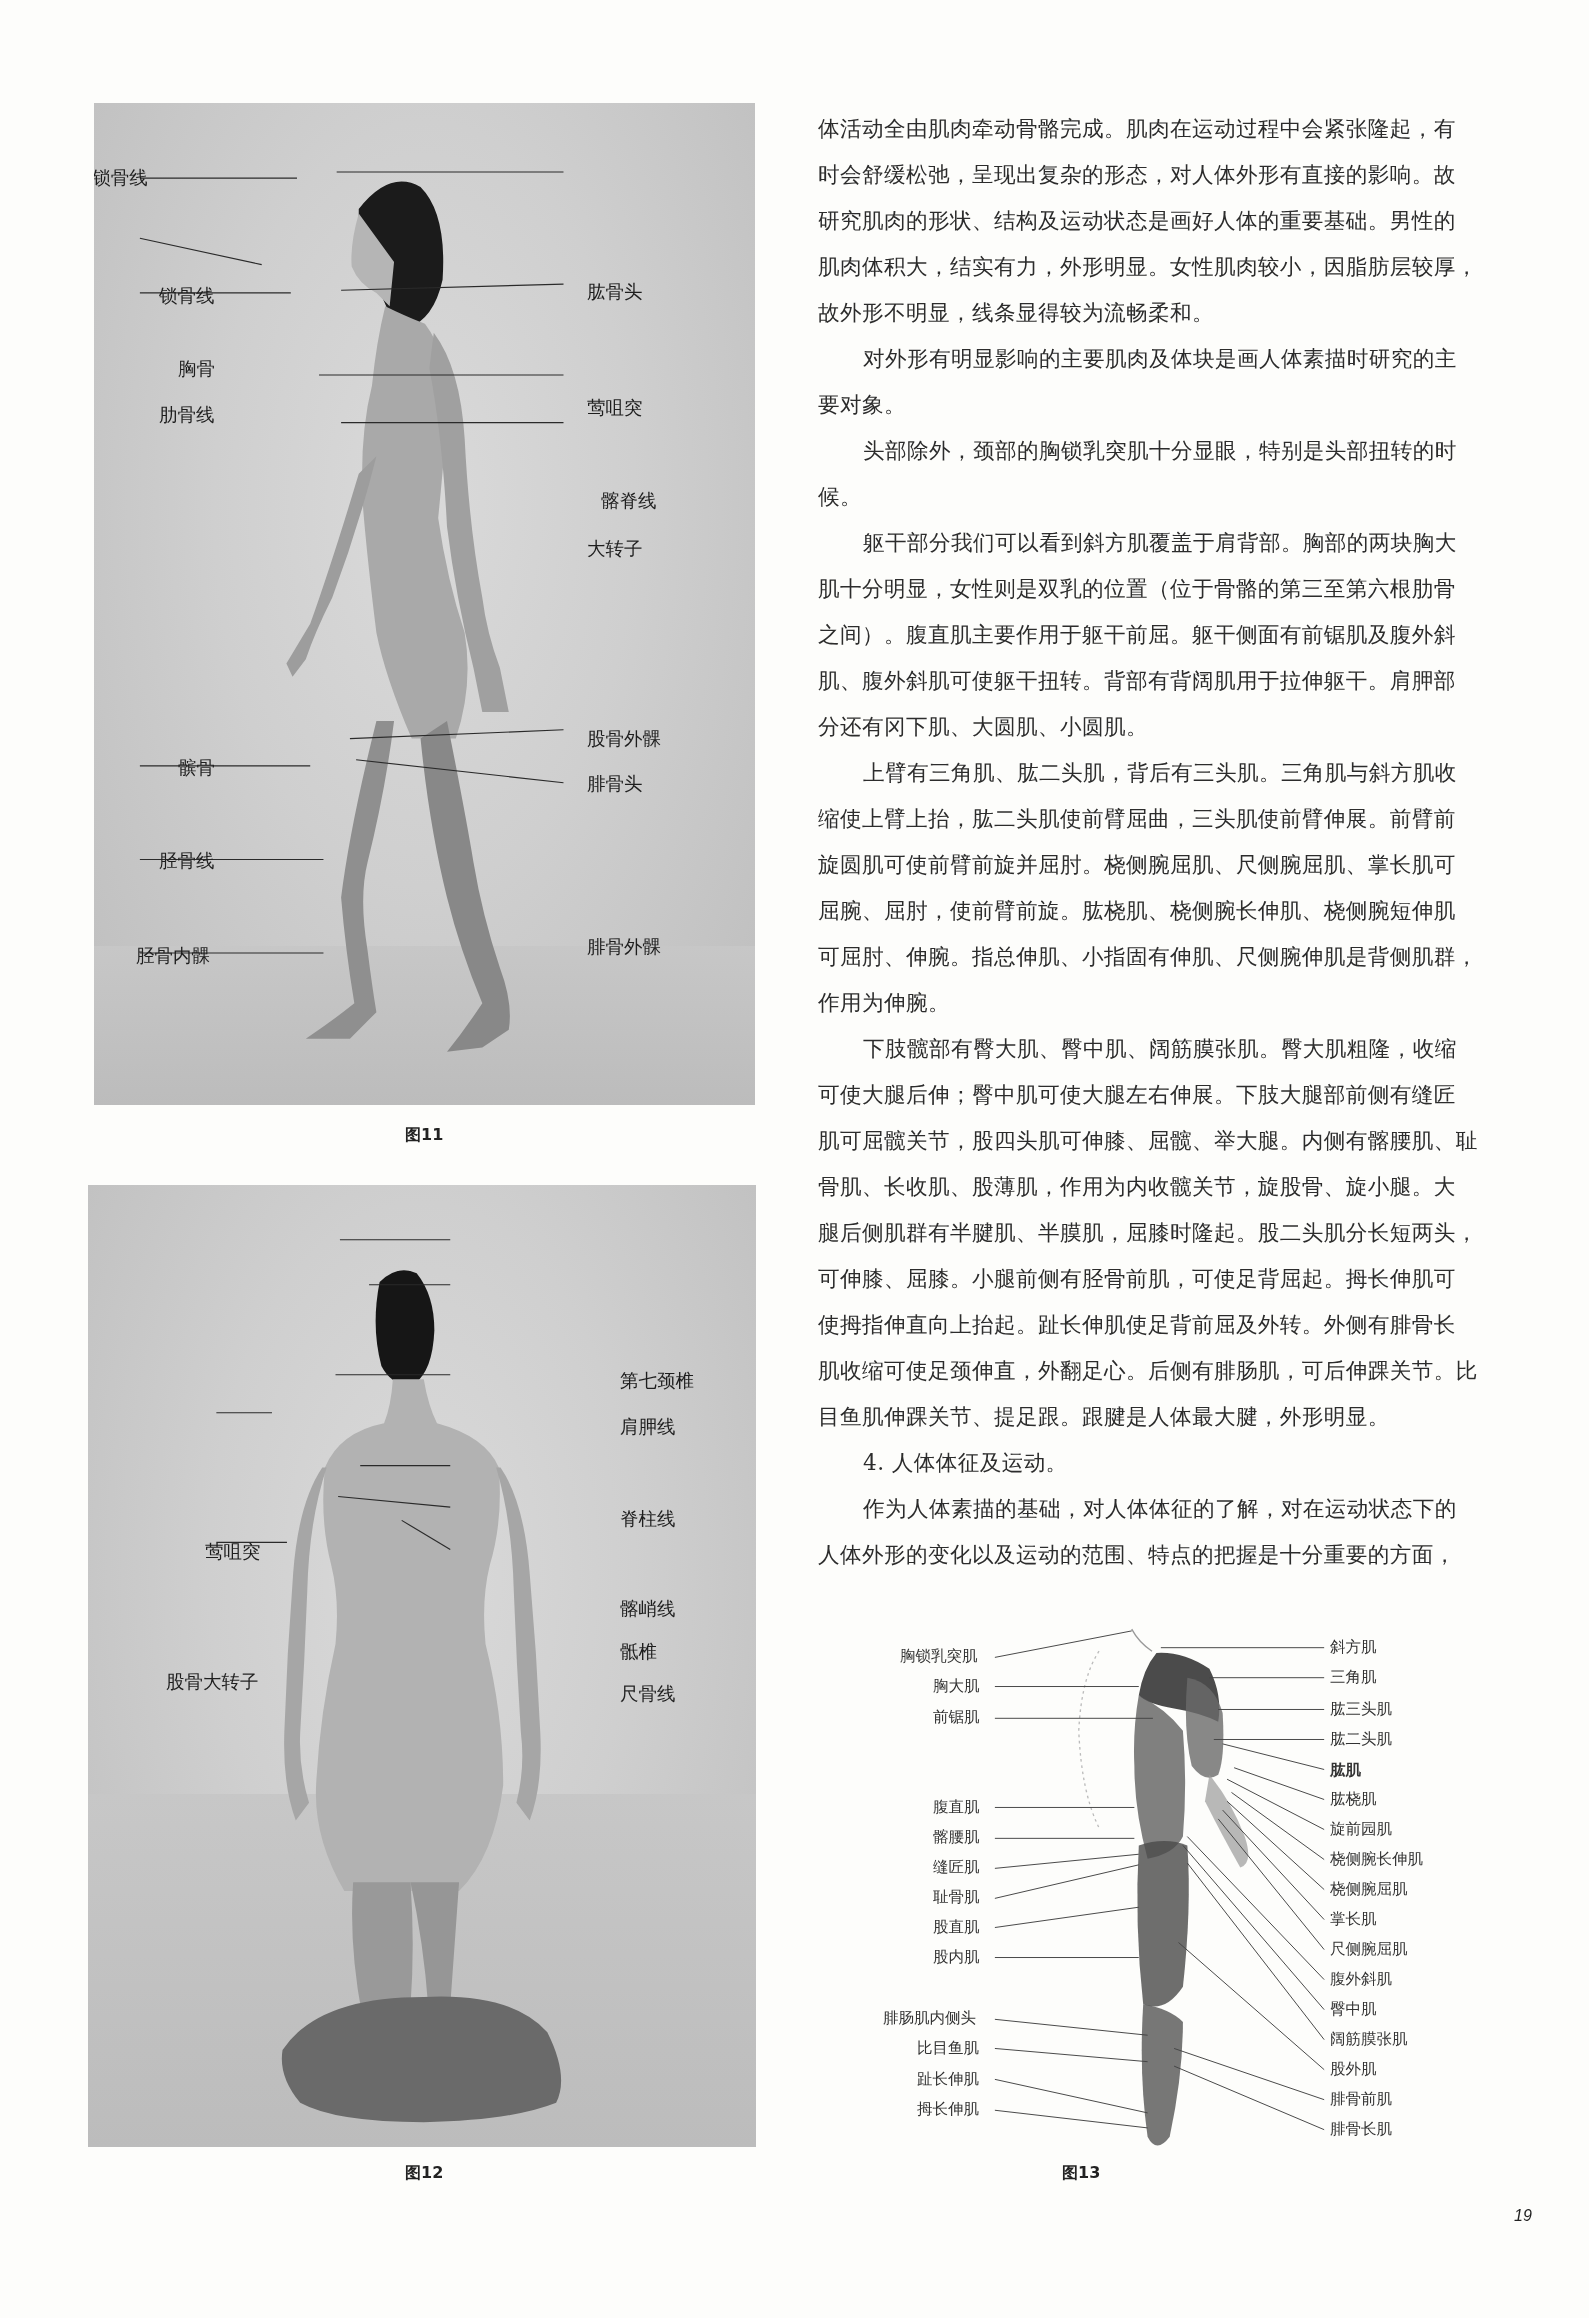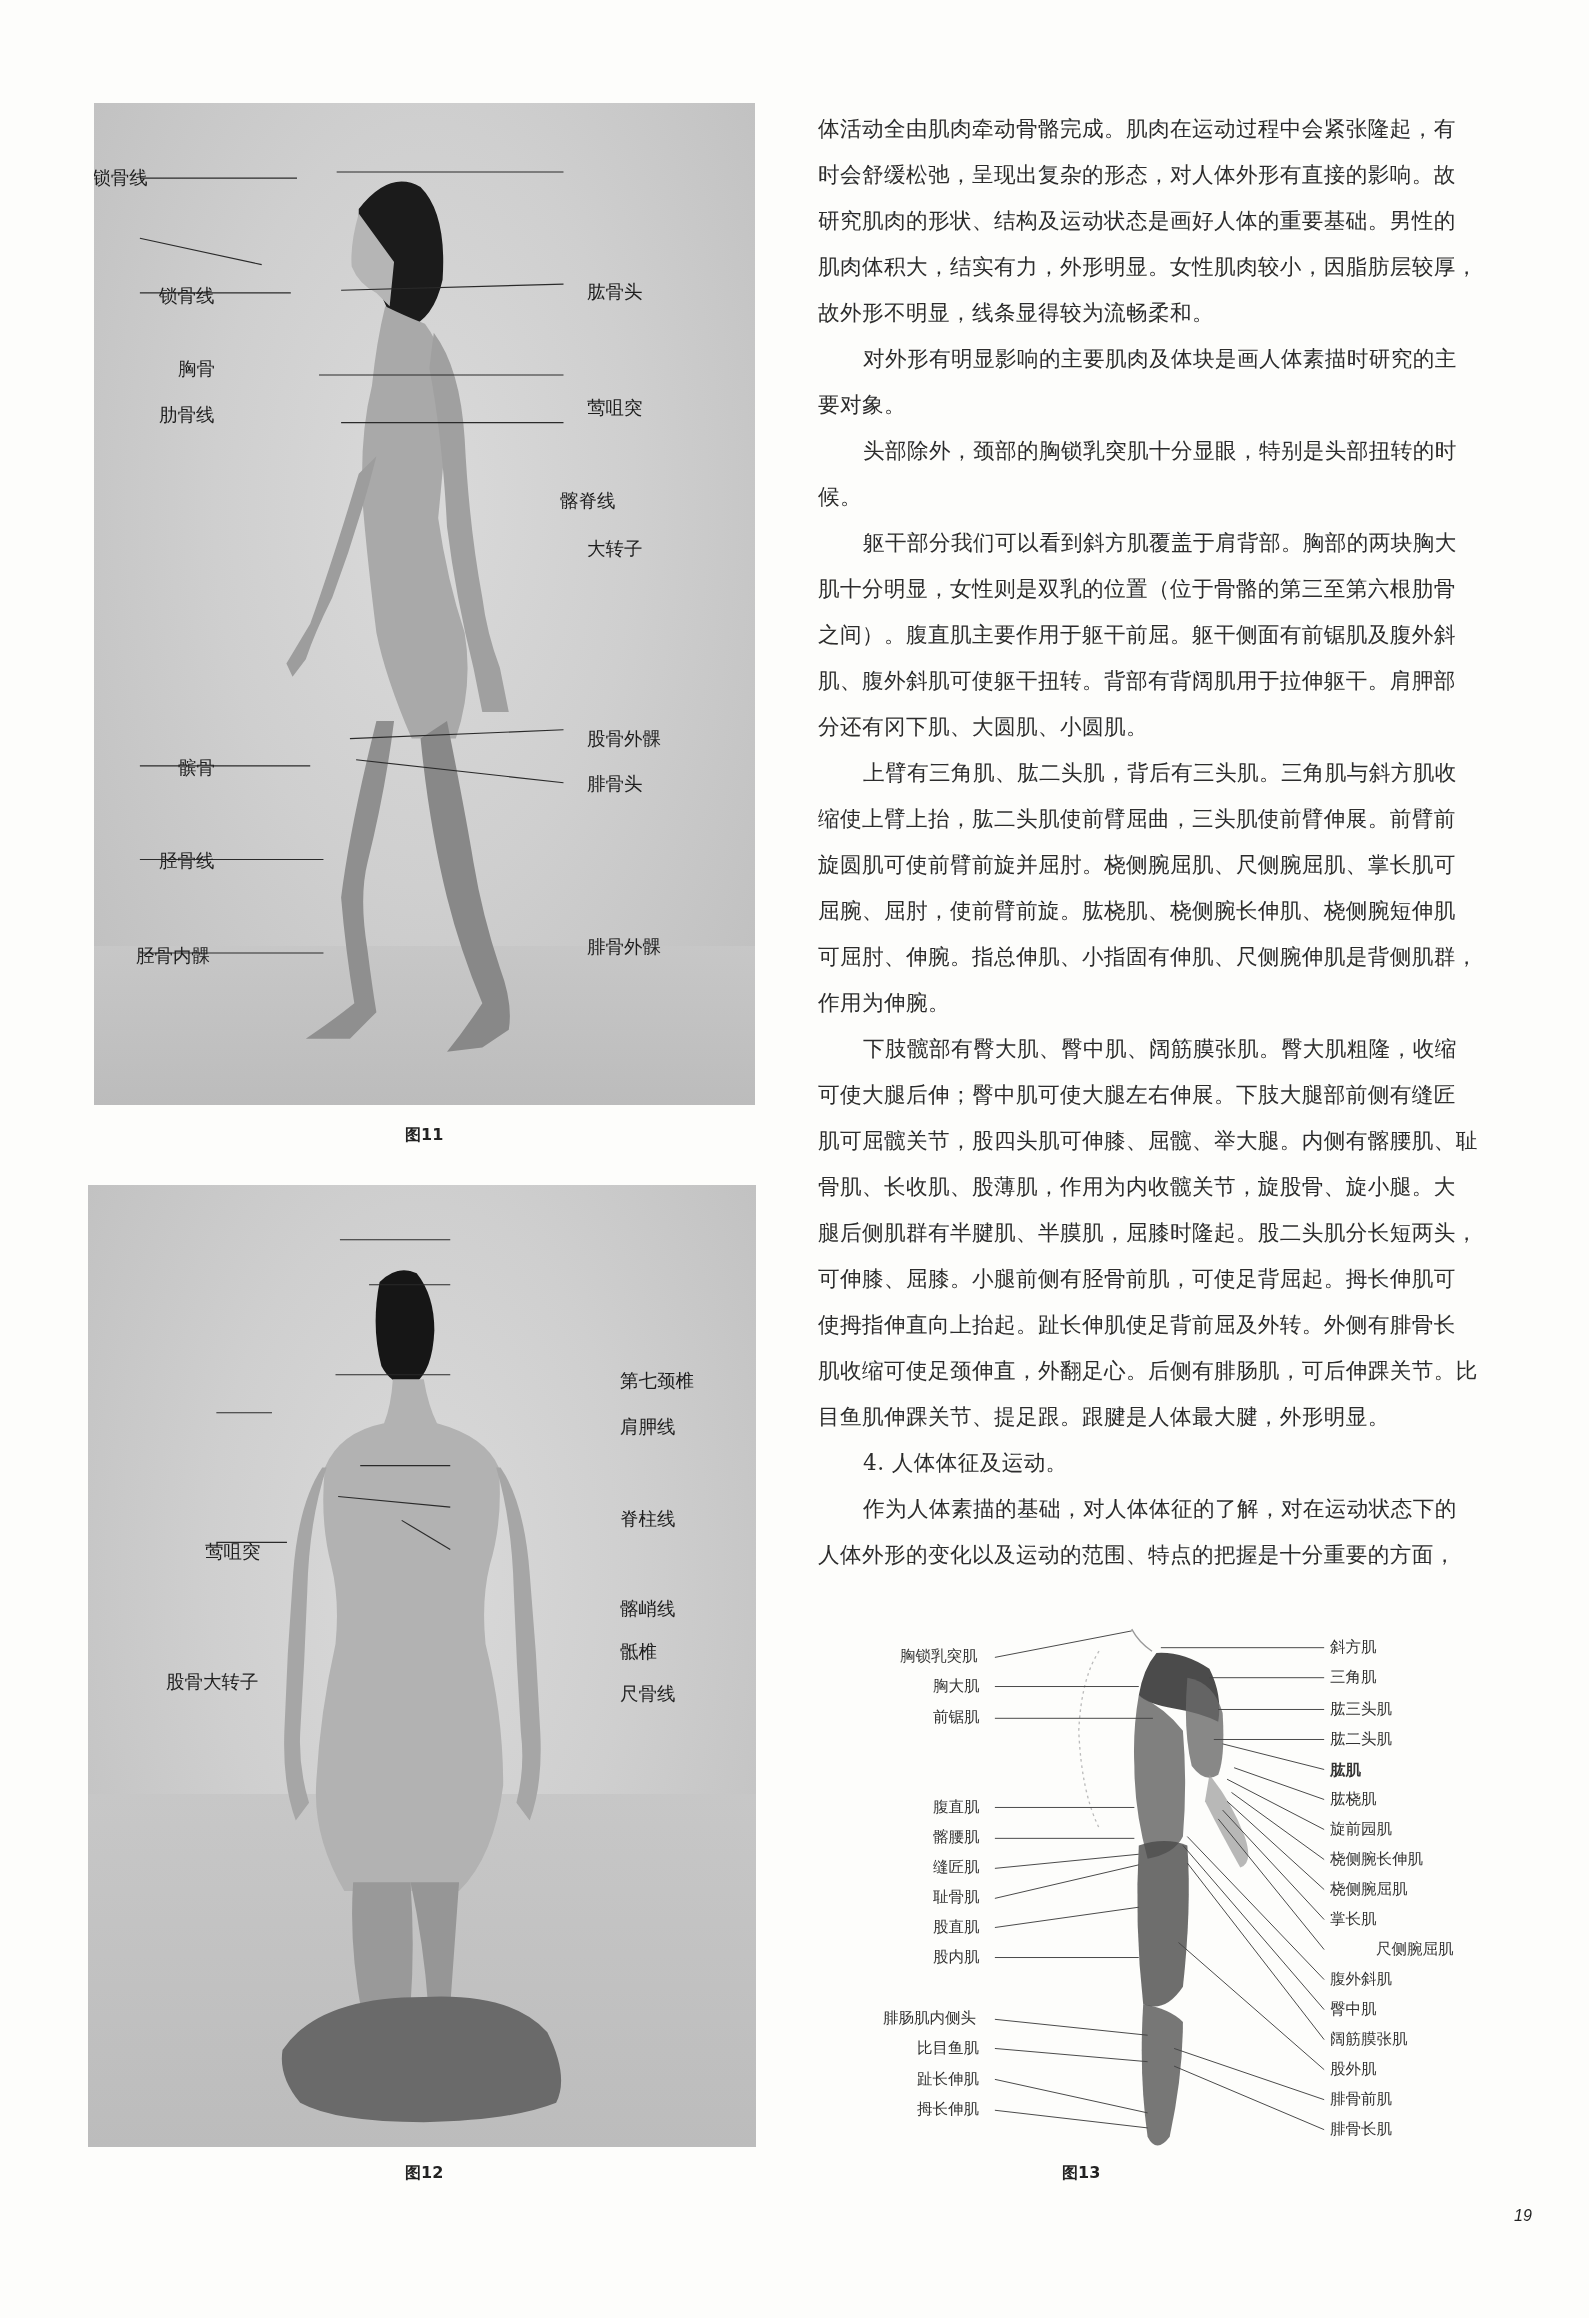--- a/index.html
+++ b/index.html
@@ -81,21 +81,21 @@
 
 <div class="lbl" style="left:159px; top:285px;">锁骨线</div>
 <div class="lbl" style="left:178px; top:358px;">胸骨</div>
 <div class="lbl" style="left:159px; top:404px;">肋骨线</div>
 <div class="lbl" style="left:178px; top:757px;">髌骨</div>
 <div class="lbl" style="left:159px; top:850px;">胫骨线</div>
 <div class="lbl" style="left:136px; top:945px;">胫骨内髁</div>
 
 <div class="lbl" style="left:587px; top:281px;">肱骨头</div>
 <div class="lbl" style="left:587px; top:397px;">莺咀突</div>
-<div class="lbl" style="left:560px; top:490px;">髂脊线</div>
+<div class="lbl" style="left:601px; top:490px;">髂脊线</div>
 <div class="lbl" style="left:587px; top:538px;">大转子</div>
 <div class="lbl" style="left:587px; top:728px;">股骨外髁</div>
 <div class="lbl" style="left:587px; top:773px;">腓骨头</div>
 <div class="lbl" style="left:587px; top:936px;">腓骨外髁</div>
 
 <div class="caption" style="left:405px; top:1125px;">图11</div>
 
 <div class="photo" style="left:88px; top:1185px; width:668px; height:962px;">
   <div class="floor" style="height:353px;"></div>
   <svg width="668" height="962" viewBox="0 0 756 1090">
@@ -241,21 +241,21 @@
 <div class="fig13-lbl" style="left:1330px; top:1639px;">斜方肌</div>
 <div class="fig13-lbl" style="left:1330px; top:1669px;">三角肌</div>
 <div class="fig13-lbl" style="left:1330px; top:1701px;">肱三头肌</div>
 <div class="fig13-lbl" style="left:1330px; top:1731px;">肱二头肌</div>
 <div class="fig13-lbl" style="left:1330px; top:1761px;font-weight:bold;">肱肌</div>
 <div class="fig13-lbl" style="left:1330px; top:1791px;">肱桡肌</div>
 <div class="fig13-lbl" style="left:1330px; top:1821px;">旋前园肌</div>
 <div class="fig13-lbl" style="left:1330px; top:1851px;">桡侧腕长伸肌</div>
 <div class="fig13-lbl" style="left:1330px; top:1881px;">桡侧腕屈肌</div>
 <div class="fig13-lbl" style="left:1330px; top:1911px;">掌长肌</div>
-<div class="fig13-lbl" style="left:1376px; top:1941px;text-align:center;">尺侧腕屈肌</div>
+<div class="fig13-lbl" style="left:1330px; top:1941px;text-align:center;">尺侧腕屈肌</div>
 <div class="fig13-lbl" style="left:1330px; top:1971px;">腹外斜肌</div>
 <div class="fig13-lbl" style="left:1330px; top:2001px;">臀中肌</div>
 <div class="fig13-lbl" style="left:1330px; top:2031px;">阔筋膜张肌</div>
 <div class="fig13-lbl" style="left:1330px; top:2061px;">股外肌</div>
 <div class="fig13-lbl" style="left:1330px; top:2091px;">腓骨前肌</div>
 <div class="fig13-lbl" style="left:1330px; top:2121px;">腓骨长肌</div>
 
 <div class="caption" style="left:1062px; top:2163px;">图13</div>
 
 <div class="page-num">19</div>

